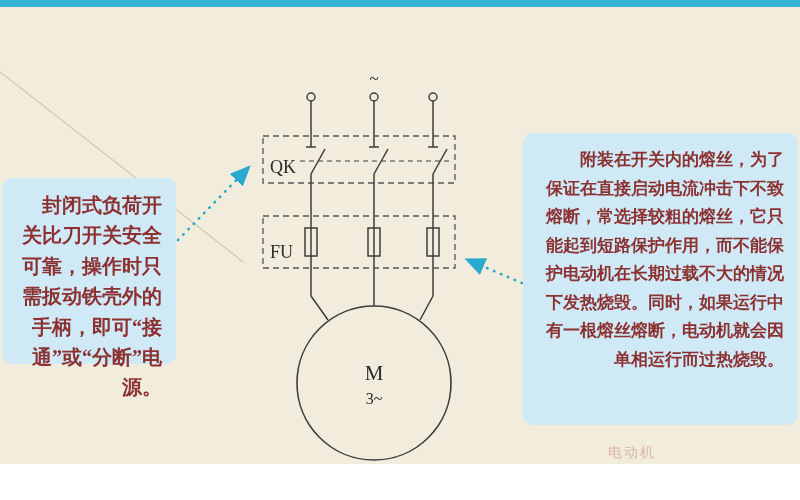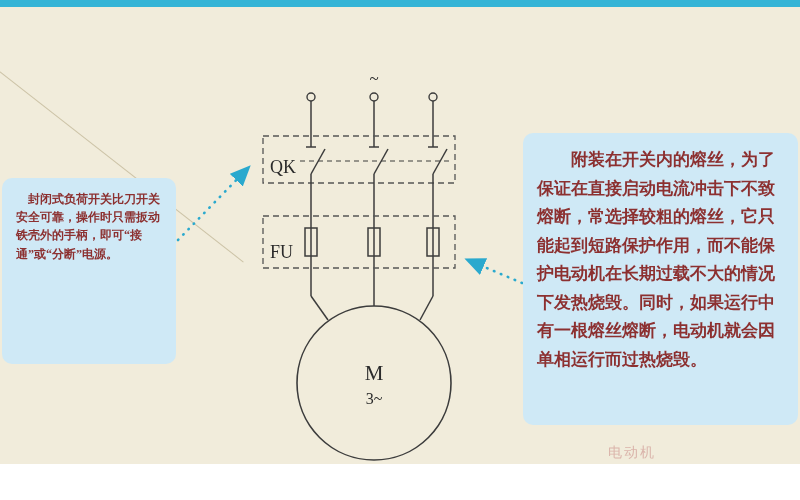--- a/index.html
+++ b/index.html
@@ -18,24 +18,24 @@
   }
   .scratch{
     position:absolute;left:-40px;top:40px;width:360px;height:1px;
     background:rgba(200,190,160,0.9);transform:rotate(38deg);transform-origin:left top;
   }
   svg.overlay{position:absolute;left:0;top:0;}
   .callout{
     position:absolute;background:#cfe9f6;border-radius:10px;box-sizing:border-box;
     color:#8c3030;font-family:"Liberation Serif","DejaVu Serif",serif;font-weight:bold;
   }
-  .callout p{margin:0;}
+  .callout p{margin:0;text-align:right;}
   .callout.left{
     left:2px;top:178px;width:174px;height:186px;padding:12px 14px;
-    font-size:12px;line-height:1.52;
+    font-size:20px;line-height:1.52;
   }
   .callout.left p{text-indent:1em;}
   .callout.right{
     left:523px;top:133px;width:275px;height:292px;padding:13px 14px;
     font-size:17px;line-height:1.68;
   }
   .callout.right p{text-indent:2em;}
   .watermark{
     position:absolute;left:608px;top:444px;
     font-size:14px;color:rgba(190,110,110,0.45);letter-spacing:2px;

